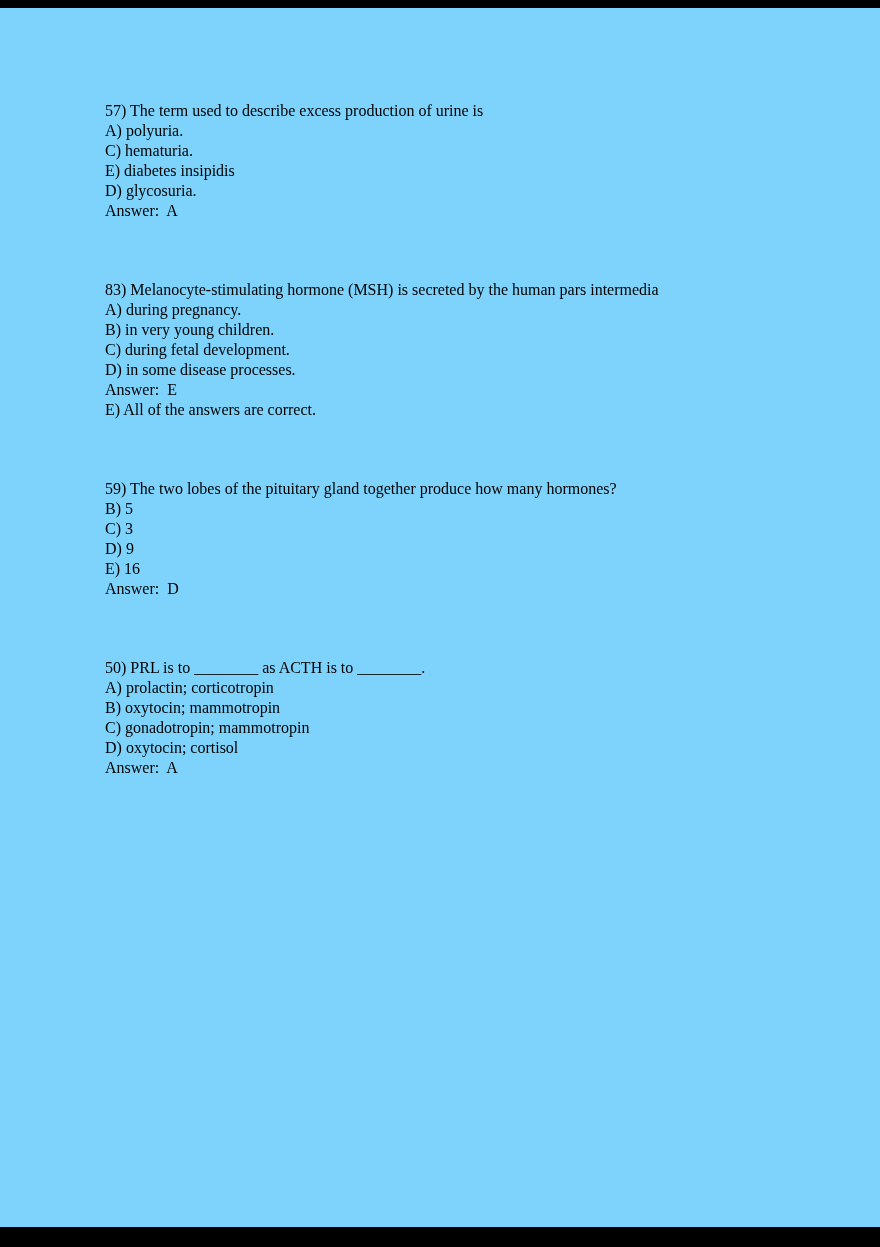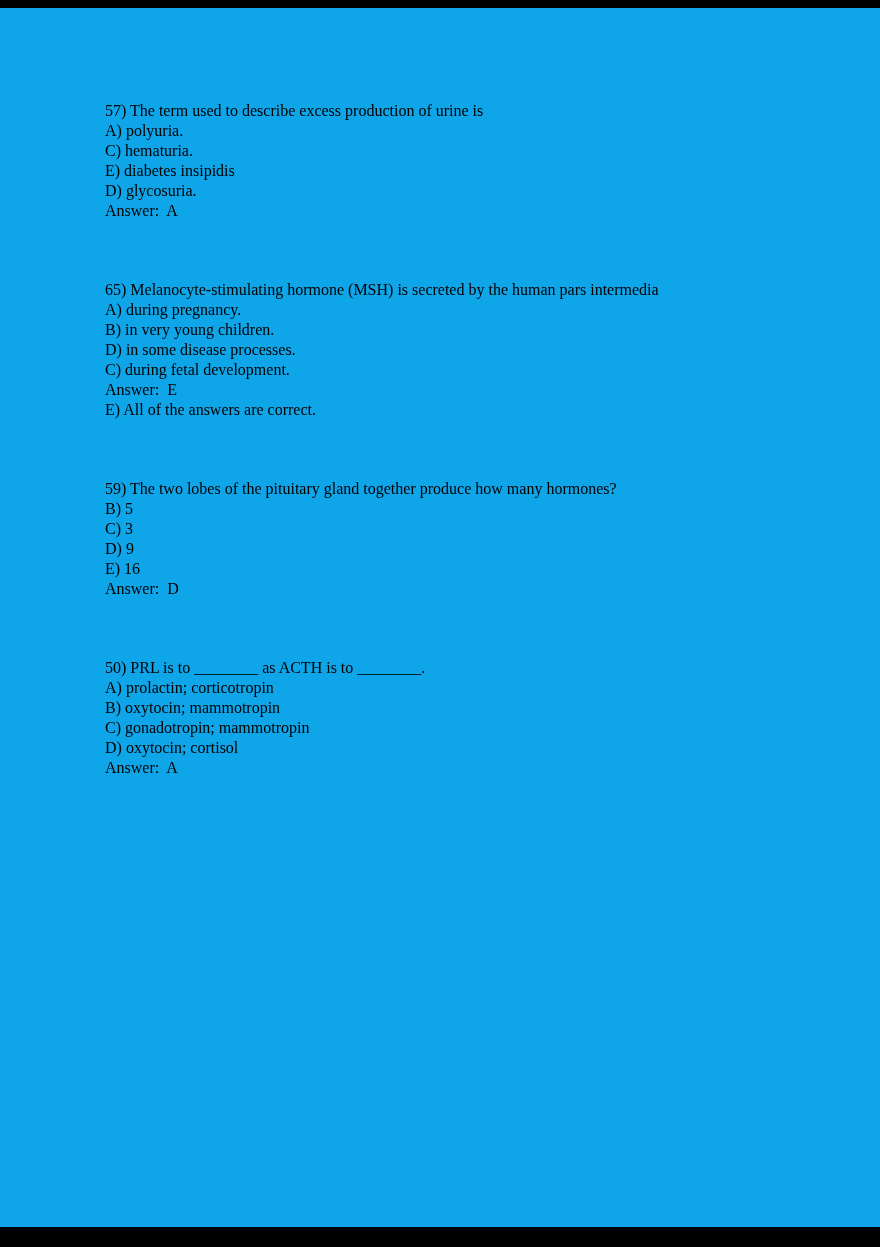--- a/index.html
+++ b/index.html
@@ -4,21 +4,21 @@
 <style>
   html, body {
     margin: 0;
     padding: 0;
     background: #ffffff;
   }
   .page {
     position: relative;
     width: 880px;
     height: 1247px;
-    background: #0ea5e9;
+    background: #7dd3fc;
     font-family: "Liberation Serif", "DejaVu Serif", serif;
     color: #000000;
     overflow: hidden;
   }
   .top-bar {
     position: absolute;
     top: 0;
     left: 0;
     width: 880px;
     height: 8px;
@@ -59,25 +59,25 @@
     <section class="question-block">
       <p class="line">57) The term used to describe excess production of urine is</p>
       <p class="line">A) polyuria.</p>
       <p class="line">C) hematuria.</p>
       <p class="line">E) diabetes insipidis</p>
       <p class="line">D) glycosuria.</p>
       <p class="line">Answer:  A</p>
     </section>
 
     <section class="question-block">
-      <p class="line">65) Melanocyte-stimulating hormone (MSH) is secreted by the human pars intermedia</p>
+      <p class="line">83) Melanocyte-stimulating hormone (MSH) is secreted by the human pars intermedia</p>
       <p class="line">A) during pregnancy.</p>
       <p class="line">B) in very young children.</p>
+      <p class="line">C) during fetal development.</p>
       <p class="line">D) in some disease processes.</p>
-      <p class="line">C) during fetal development.</p>
       <p class="line">Answer:  E</p>
       <p class="line">E) All of the answers are correct.</p>
     </section>
 
     <section class="question-block">
       <p class="line">59) The two lobes of the pituitary gland together produce how many hormones?</p>
       <p class="line">B) 5</p>
       <p class="line">C) 3</p>
       <p class="line">D) 9</p>
       <p class="line">E) 16</p>

